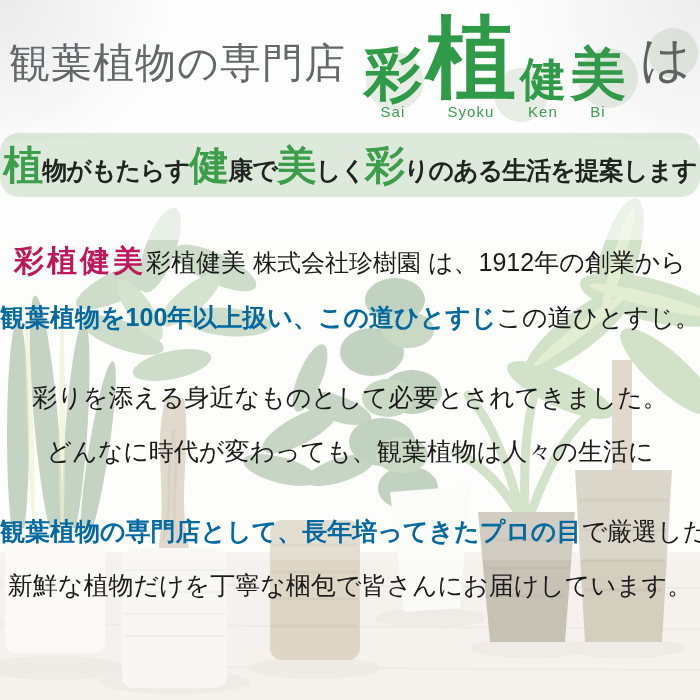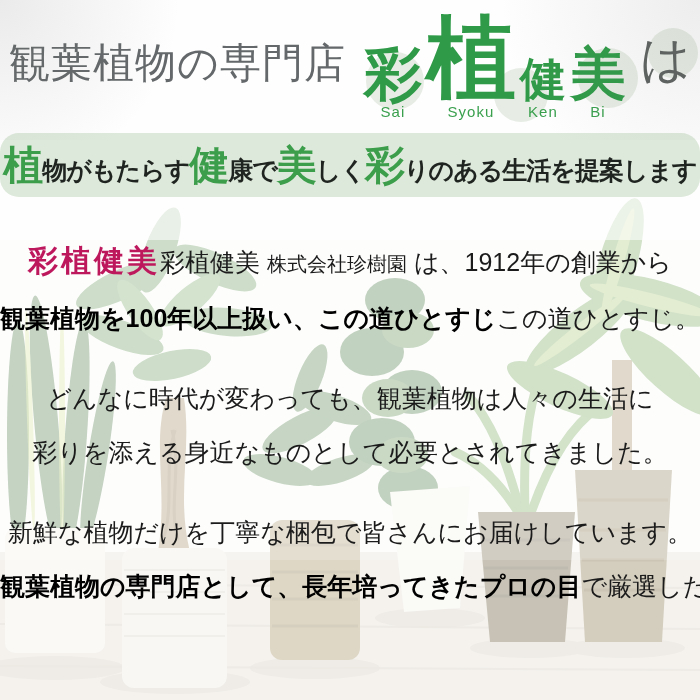--- a/index.html
+++ b/index.html
@@ -52,22 +52,22 @@
   .tg-accent{font-size:40px;color:#3c9d4b;}
 
   
   .bodytext{padding-top:37px;text-align:center;color:#1b1b1b;font-size:25px;}
   .para{margin:0 0 26px 0;}
   .line{line-height:54px;white-space:nowrap;letter-spacing:0;}
   .brand{
     font-family:"Liberation Serif","DejaVu Serif",serif;
     color:#be185d;font-size:30px;letter-spacing:3px;font-weight:bold;
   }
-  .accent{color:#000000;font-weight:bold;}
-  .company{font-size:20px;}
+  .accent{color:#0369a1;font-weight:bold;}
+  .company{font-size:24px;}
 </style>
 </head>
 <body>
 
 <div class="page">
 
   <svg class="bg" width="700" height="700" viewBox="0 0 700 700">
     <rect width="700" height="700" fill="#fbfbf8"></rect>
 
     <rect y="552" width="700" height="148" fill="#e6e0d6"></rect>
@@ -224,24 +224,24 @@
     <div class="tagline"><span class="tg-accent">植</span><span class="tg-plain">物がもたらす</span><span class="tg-accent">健</span><span class="tg-plain">康で</span><span class="tg-accent">美</span><span class="tg-plain">しく</span><span class="tg-accent">彩</span><span class="tg-plain">りのある生活を提案します</span></div>
 
     <div class="bodytext">
 
       <div class="para">
         <div class="line"><span class="brand">彩植健美</span><span>彩植健美 </span><span class="company">株式会社珍樹園</span><span> は、1912年の創業から</span></div>
         <div class="line"><span class="accent">観葉植物を100年以上扱い、この道ひとすじ</span><span>この道ひとすじ。</span></div>
       </div>
 
       <div class="para">
+        <div class="line">彩りを添える身近なものとして必要とされてきました。</div>
         <div class="line">どんなに時代が変わっても、観葉植物は人々の生活に</div>
-        <div class="line">彩りを添える身近なものとして必要とされてきました。</div>
       </div>
 
       <div class="para">
+        <div class="line"><span class="accent">観葉植物の専門店として、長年培ってきたプロの目</span><span>で厳選した</span></div>
         <div class="line">新鮮な植物だけを丁寧な梱包で皆さんにお届けしています。</div>
-        <div class="line"><span class="accent">観葉植物の専門店として、長年培ってきたプロの目</span><span>で厳選した</span></div>
       </div>
 
     </div>
   </div>
 </div>
 
 </body></html>

